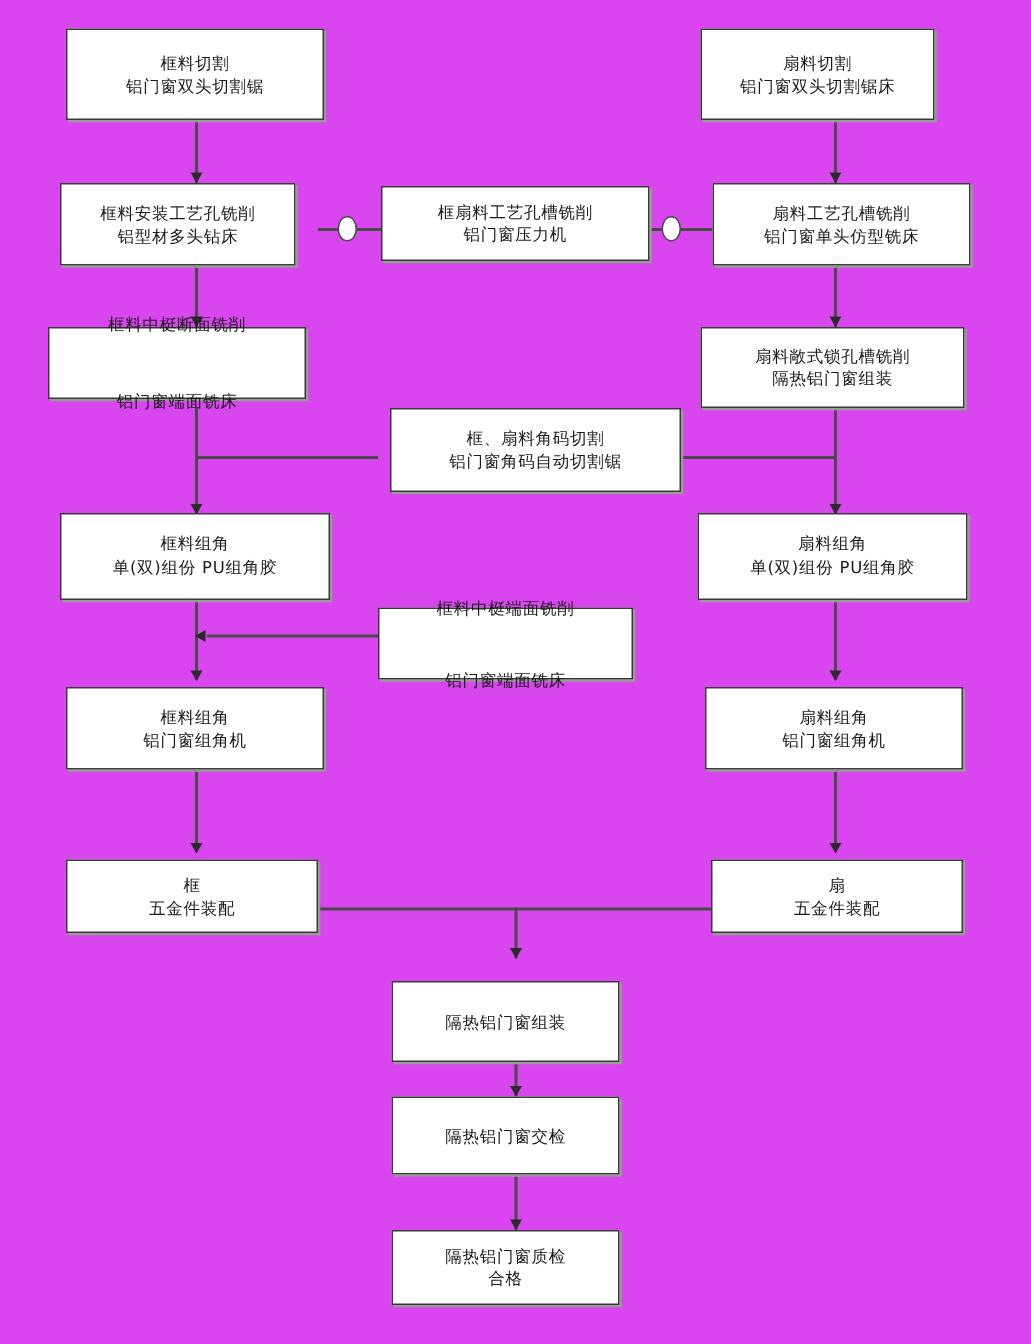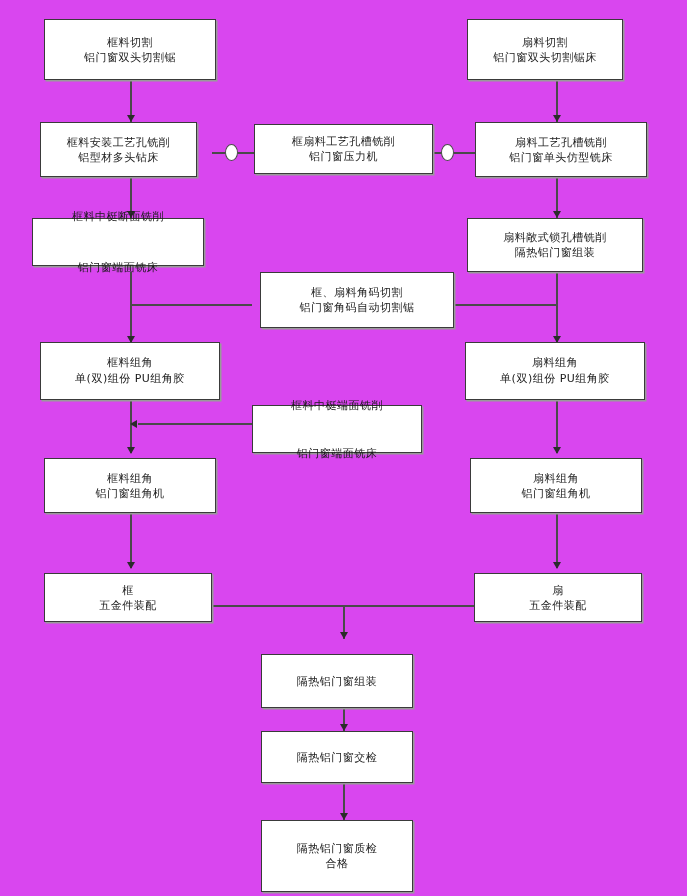--- a/index.html
+++ b/index.html
@@ -218,18 +218,18 @@
   </div>
 
   <div class="node" style="left:261px; top:639px; width:152px; height:54px;margin-top:15px;">
     <span class="ln">隔热铝门窗组装</span>
   </div>
 
   <div class="node" style="left:261px; top:731px; width:152px; height:52px;">
     <span class="ln">隔热铝门窗交检</span>
   </div>
 
-  <div class="node" style="left:261px; top:820px; width:152px; height:72px;">
+  <div class="node" style="left:261px; top:820px; width:152px; height:50px;">
     <span class="ln">隔热铝门窗质检</span>
     <span class="ln">合格</span>
   </div>
 
 </div>
 
 </body></html>

